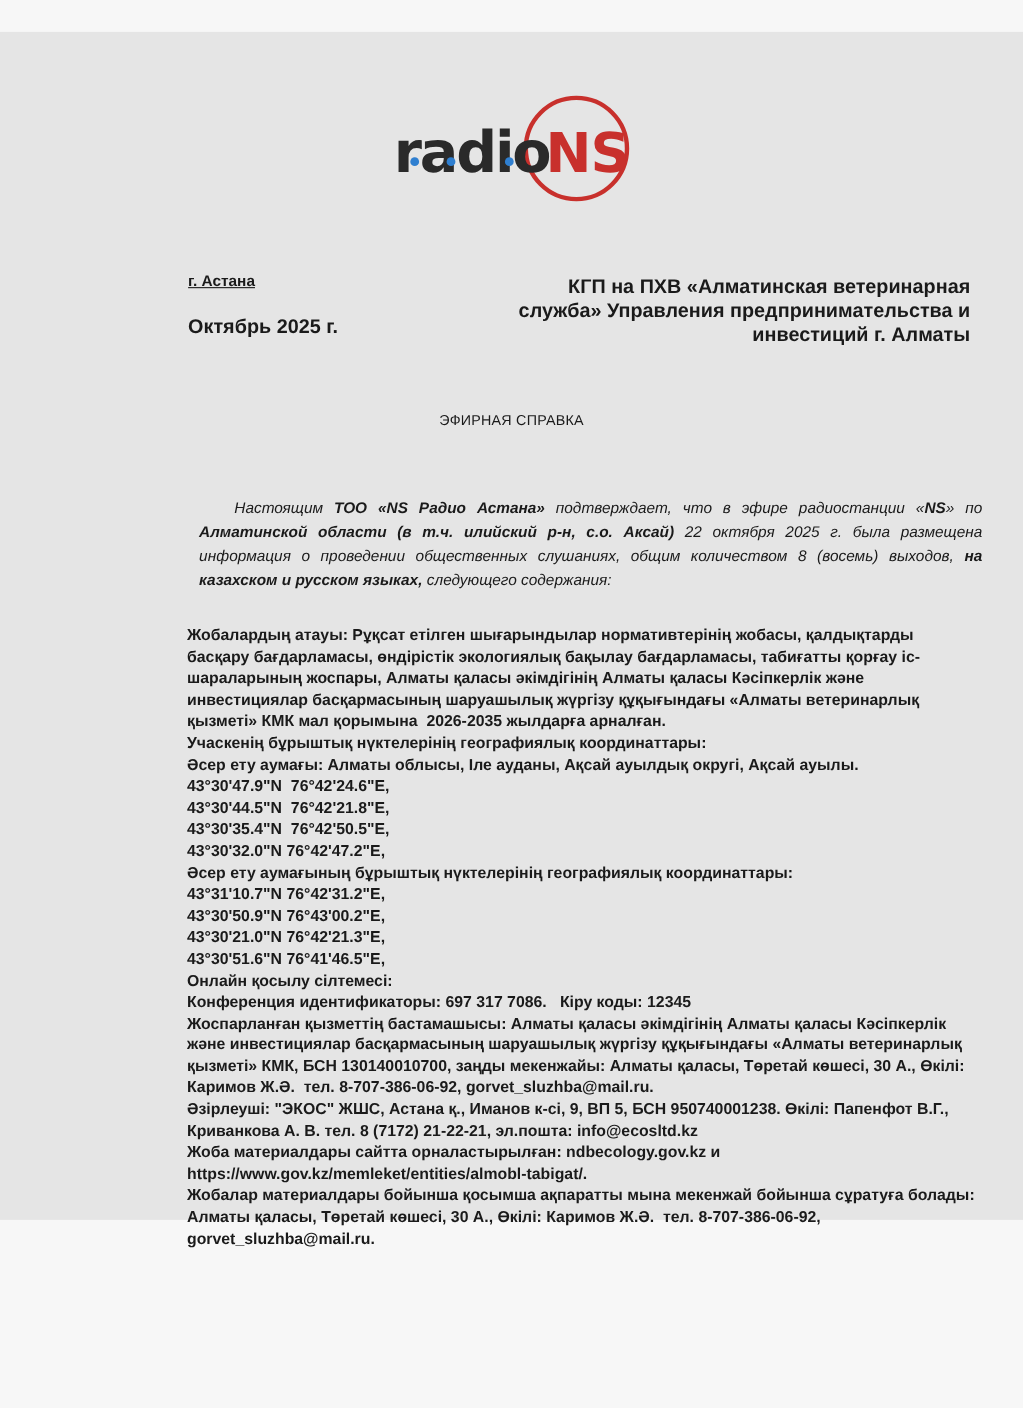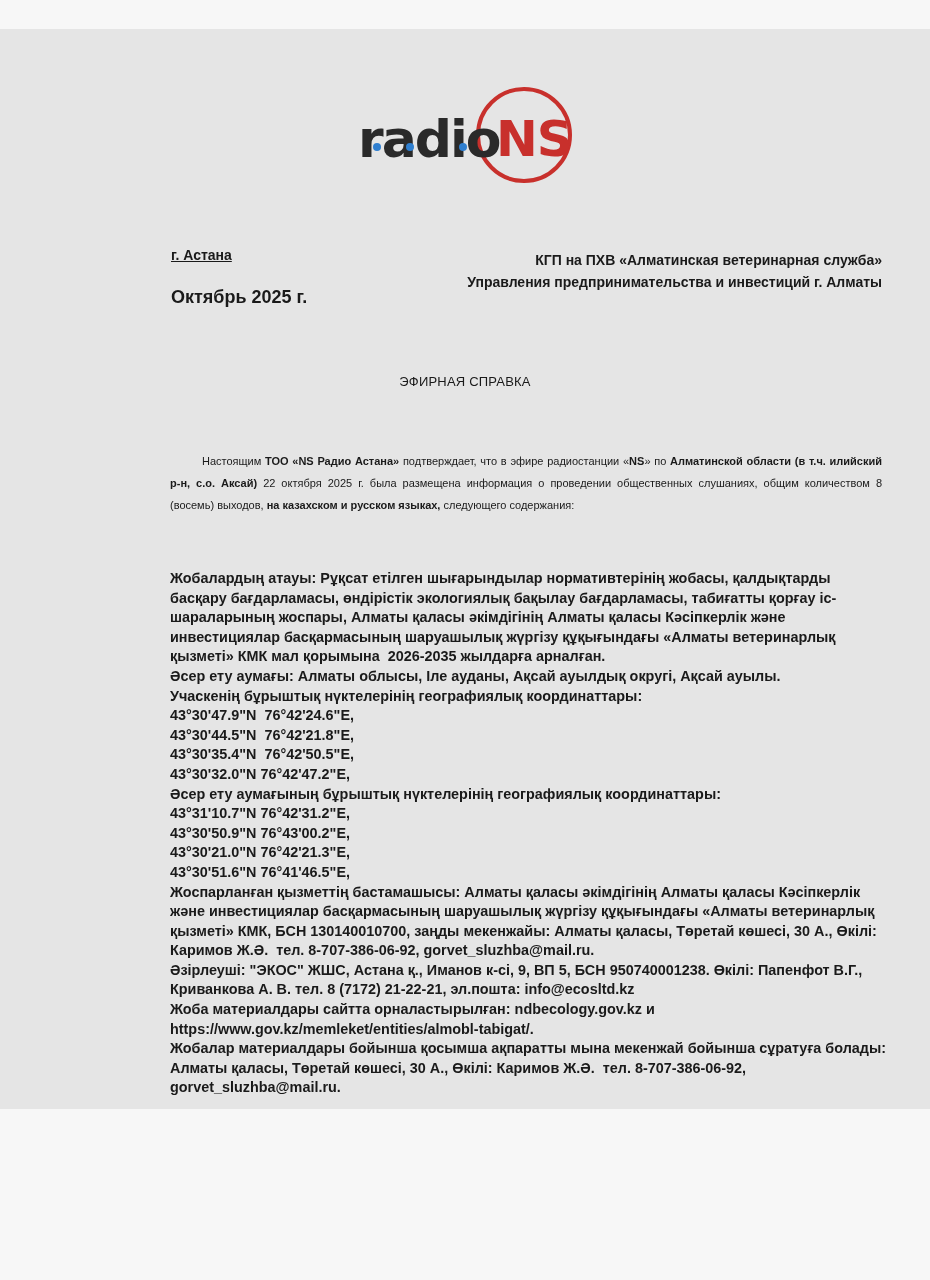--- a/index.html
+++ b/index.html
@@ -10,24 +10,24 @@
   }
   .page { position: absolute; left: 0; top: 0; width: 930px; height: 1080px; background: #e5e5e5; margin-top: 29px; }
   .logo { position: absolute; left: 358px; top: 58px; width: 240px; height: 100px; }
   .logo-text { position: absolute; left: 0; top: 22px; font-family: "DejaVu Sans", sans-serif; font-weight: bold; font-size: 52px; color: #2a2a2a; letter-spacing: -2px; line-height: 60px; }
   .logo-ns { position: absolute; left: 138px; top: 22px; font-family: "DejaVu Sans", sans-serif; font-weight: bold; font-size: 50px; color: #c8302c; line-height: 60px; letter-spacing: -1px; }
   .logo-ring { position: absolute; left: 118px; top: 0px; width: 96px; height: 96px; border: 4px solid #c8302c; border-radius: 50%; box-sizing: border-box; }
   .dot { position: absolute; width: 8px; height: 8px; border-radius: 50%; background: #2f7fd0; }
 
   .city { position: absolute; left: 171px; top: 218px; font-size: 14px; font-weight: bold; text-decoration: underline; }
   .date { position: absolute; left: 171px; top: 258px; font-size: 18px; font-weight: bold; }
-  .recipient { position: absolute; right: 48px; top: 220px; width: 420px; text-align: right; font-size: 14px; font-weight: bold; line-height: 22px; }
+  .recipient { position: absolute; right: 48px; top: 220px; width: 420px; text-align: right; font-size: 18px; font-weight: bold; line-height: 22px; }
   .title { position: absolute; left: 0; width: 930px; top: 345px; text-align: center; font-size: 13px; font-weight: normal; letter-spacing: 0.2px; }
 
-  .intro { position: absolute; left: 170px; top: 421px; width: 712px; font-size: 11px; line-height: 22px; text-align: justify; }
+  .intro { position: absolute; left: 181px; top: 421px; width: 712px; font-size: 14px; line-height: 22px; text-align: justify; font-style: italic; }
   .intro p { margin: 0; text-indent: 32px; }
 
   .body { position: absolute; left: 170px; top: 540px; width: 720px; font-size: 14.4px; line-height: 19.6px; }
   .body div { margin: 0; white-space: pre-wrap; font-weight: bold; }
 </style>
 </head>
 <body>
 
 <div class="page">
 
@@ -45,29 +45,31 @@
   <div class="recipient">КГП на ПХВ «Алматинская ветеринарная служба» Управления предпринимательства и инвестиций г. Алматы</div>
 
   <div class="title">ЭФИРНАЯ СПРАВКА</div>
 
   <div class="intro">
     <p><span>Настоящим </span><b>ТОО «NS Радио Астана»</b><span> подтверждает, что в эфире   радиостанции «</span><b>NS</b><span>» по </span><b>Алматинской области (в т.ч. илийский р-н, с.о. Аксай)</b><span> 22 октября 2025 г. была размещена информация о проведении общественных слушаниях, общим количеством 8 (восемь) выходов, </span><b>на казахском и русском языках,</b><span> следующего содержания:</span></p>
   </div>
 
   <div class="body">
     <div>Жобалардың атауы: Рұқсат етілген шығарындылар нормативтерінің жобасы, қалдықтарды басқару бағдарламасы, өндірістік экологиялық бақылау бағдарламасы, табиғатты қорғау іс-шараларының жоспары, Алматы қаласы әкімдігінің Алматы қаласы Кәсіпкерлік және инвестициялар басқармасының шаруашылық жүргізу құқығындағы «Алматы ветеринарлық қызметі» КМК мал қорымына  2026-2035 жылдарға арналған.</div>
+    <div>Учаскенің бұрыштық нүктелерінің географиялық координаттары:</div>
     <div>Әсер ету аумағы: Алматы облысы, Іле ауданы, Ақсай ауылдық округі, Ақсай ауылы.</div>
-    <div>Учаскенің бұрыштық нүктелерінің географиялық координаттары:</div>
     <div>43°30'47.9"N  76°42'24.6"E,</div>
     <div>43°30'44.5"N  76°42'21.8"E,</div>
     <div>43°30'35.4"N  76°42'50.5"E,</div>
     <div>43°30'32.0"N 76°42'47.2"E,</div>
     <div>Әсер ету аумағының бұрыштық нүктелерінің географиялық координаттары:</div>
     <div>43°31'10.7"N 76°42'31.2"E,</div>
     <div>43°30'50.9"N 76°43'00.2"E,</div>
     <div>43°30'21.0"N 76°42'21.3"E,</div>
     <div>43°30'51.6"N 76°41'46.5"E,</div>
+    <div>Онлайн қосылу сілтемесі:</div>
+    <div>Конференция идентификаторы: 697 317 7086.   Кіру коды: 12345</div>
     <div>Жоспарланған қызметтің бастамашысы: Алматы қаласы әкімдігінің Алматы қаласы Кәсіпкерлік және инвестициялар басқармасының шаруашылық жүргізу құқығындағы «Алматы ветеринарлық қызметі» КМК, БСН 130140010700, заңды мекенжайы: Алматы қаласы, Төретай көшесі, 30 А., Өкілі: Каримов Ж.Ә.  тел. 8-707-386-06-92, gorvet_sluzhba@mail.ru.</div>
     <div>Әзірлеуші: "ЭКОС" ЖШС, Астана қ., Иманов к-сі, 9, ВП 5, БСН 950740001238. Өкілі: Папенфот В.Г., Криванкова А. В. тел. 8 (7172) 21-22-21, эл.пошта: info@ecosltd.kz</div>
     <div>Жоба материалдары сайтта орналастырылған: ndbecology.gov.kz и https://www.gov.kz/memleket/entities/almobl-tabigat/.</div>
     <div>Жобалар материалдары бойынша қосымша ақпаратты мына мекенжай бойынша сұратуға болады: Алматы қаласы, Төретай көшесі, 30 А., Өкілі: Каримов Ж.Ә.  тел. 8-707-386-06-92, gorvet_sluzhba@mail.ru.</div>
   </div>
 </div>
 
 </body></html>

